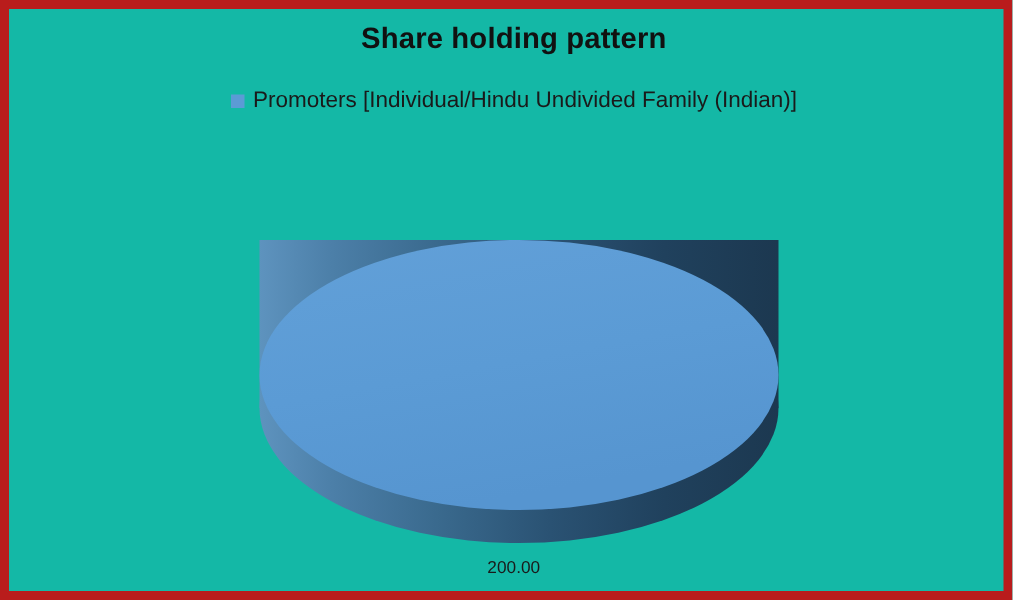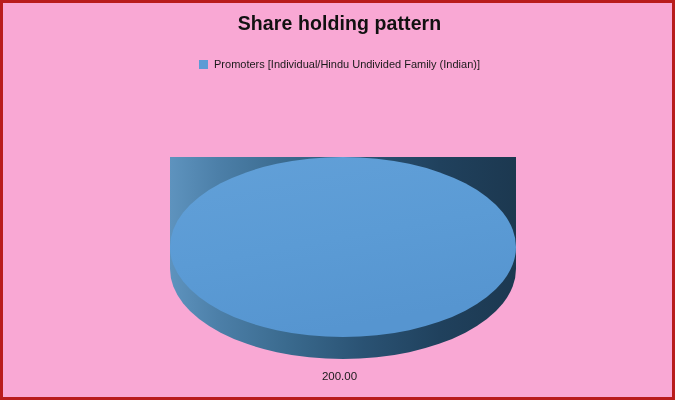--- a/index.html
+++ b/index.html
@@ -8,23 +8,23 @@
     background: #ffffff;
   }
   body {
     font-family: "Liberation Sans", sans-serif;
   }
 
   #chart-canvas {
     position: relative;
     width: 675px;
     height: 400px;
-    background: #f9a8d4;
+    background: #14b8a6;
     box-sizing: border-box;
-    border: 3px solid #b91c1c;
+    border: 6px solid #b91c1c;
     overflow: hidden;
   }
 
   
   #chart-title {
     position: absolute;
     left: 0;
     top: 9px;
     width: 673px;
     text-align: center;
@@ -50,21 +50,21 @@
     align-items: center;
     white-space: nowrap;
   }
   .legend-swatch {
     width: 9px;
     height: 9px;
     margin-right: 6px;
     flex: 0 0 auto;
   }
   .legend-label {
-    font-size: 11px;
+    font-size: 15px;
     color: #1a1a1a;
     line-height: 14px;
   }
 
   
   #pie-wrap {
     position: absolute;
     left: 0;
     top: 0;
     width: 673px;

